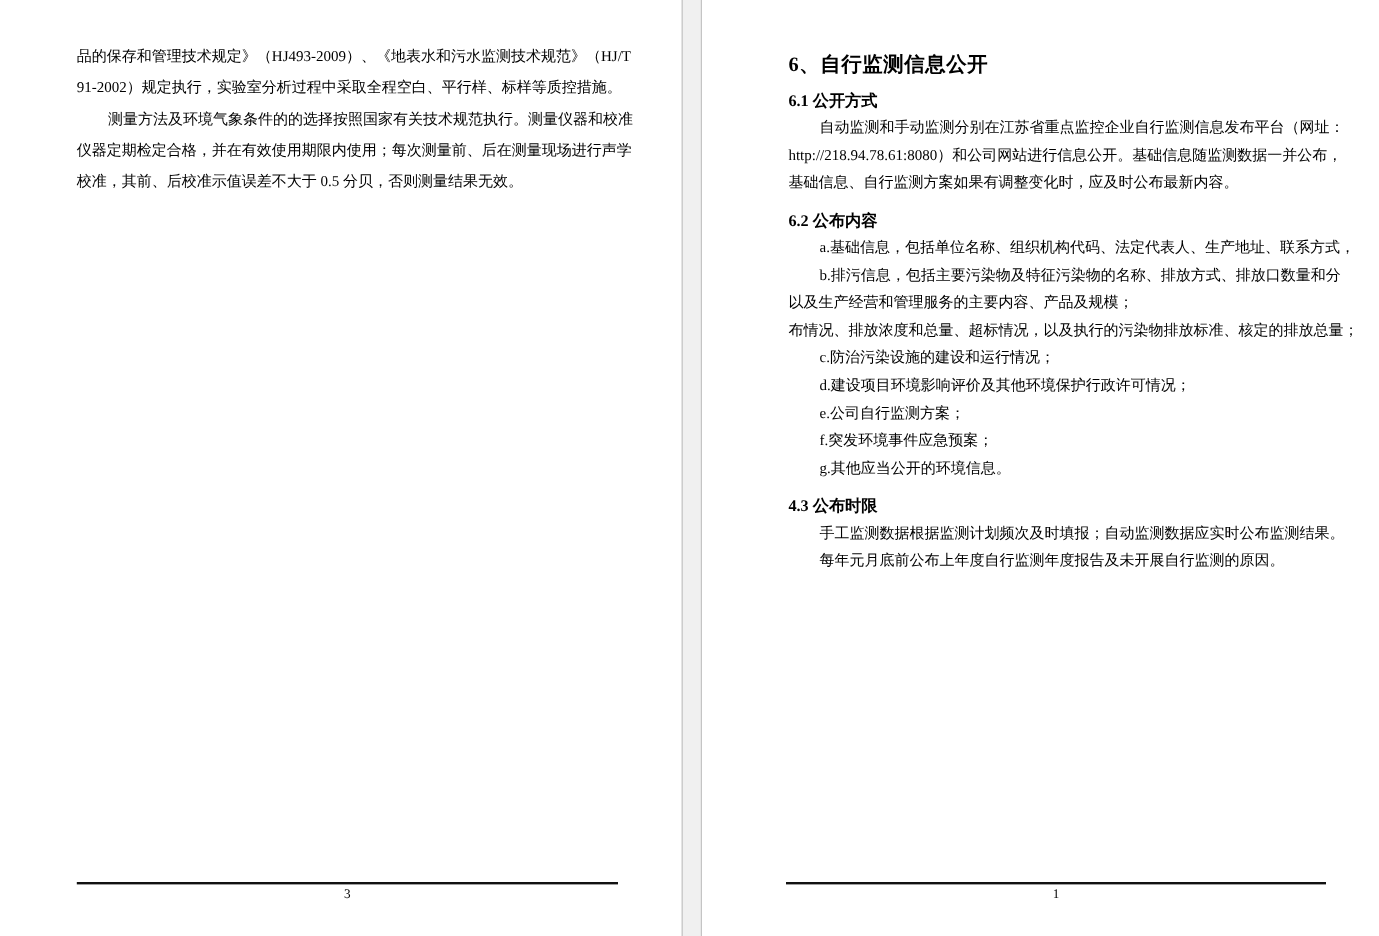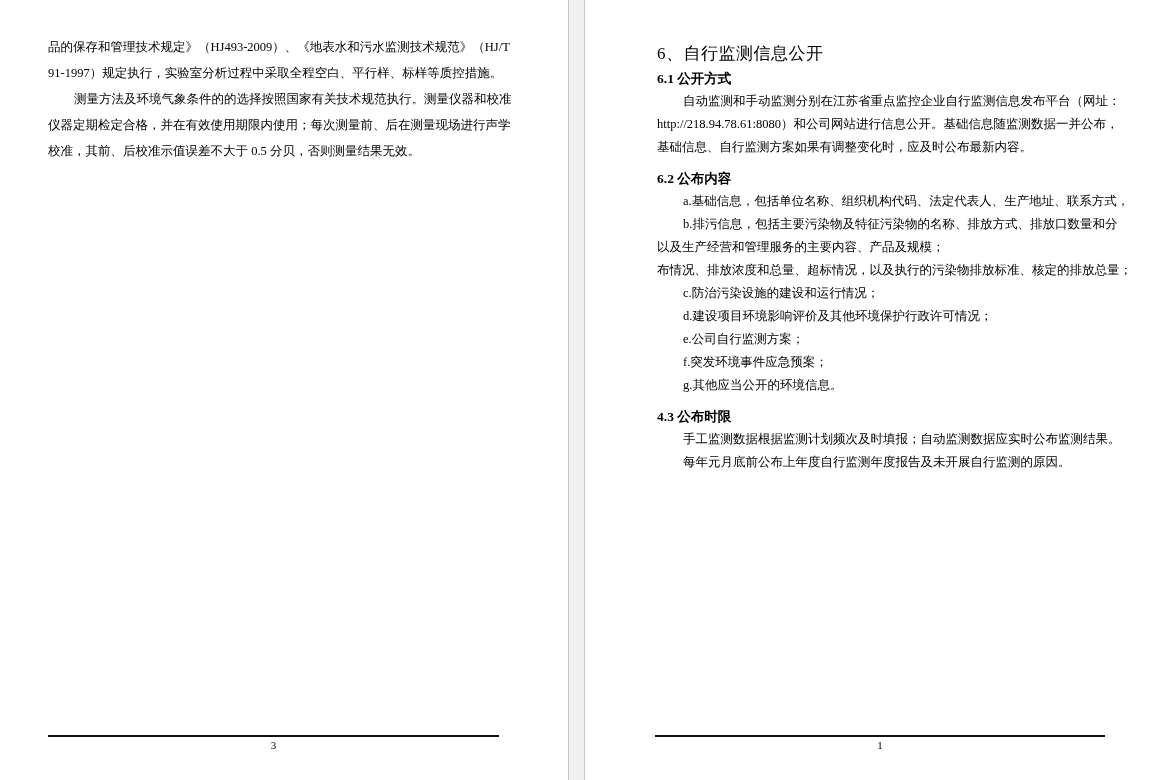--- a/index.html
+++ b/index.html
@@ -12,42 +12,43 @@
     overflow: hidden;
     font-family: "Liberation Serif", "DejaVu Serif", serif;
     color: #000000;
   }
   .page {
     position: absolute;
     top: 0;
     height: 780px;
     background: #ffffff;
   }
-  .page-left  { left: 0;     width: 516px; }
+  .page-left  { left: 16px;     width: 516px; }
   .page-right { left: 585px; width: 564px; }
   .gutter {
     position: absolute;
     top: 0;
     left: 568px;
     width: 17px;
     height: 780px;
     background: #f0f0f0;
     border-left: 1px solid #c4c4c4;
     border-right: 1px solid #c4c4c4;
   }
   .body-text { position: absolute; font-size: 12.5px; }
   .left-body  { left: 48px; top: 34px;  width: 455px; line-height: 26px; }
   .right-body { left: 72px; top: 40px;  width: 452px; line-height: 23px; }
   .line { white-space: nowrap; }
   .indent { text-indent: 26px; }
   .doc-heading {
     font-size: 17px;
-    font-weight: normal;
+    font-weight: bold;
     line-height: 27px;
     letter-spacing: 0.5px;
+    margin-bottom: 5px;
     white-space: nowrap;
   }
   .sec-title {
     font-size: 13.5px;
     font-weight: bold;
     line-height: 23px;
     white-space: nowrap;
   }
   .sec-title.gap { margin-top: 8px; }
   .footer-rule {
@@ -69,21 +70,21 @@
   .right-num { left: 70px; width: 450px; }
 </style>
 </head>
 <body>
 
 <div class="viewer">
 
   <div class="page page-left">
     <div class="body-text left-body">
       <div class="line">品的保存和管理技术规定》（HJ493-2009）、《地表水和污水监测技术规范》（HJ/T</div>
-      <div class="line">91-1997）规定执行，实验室分析过程中采取全程空白、平行样、标样等质控措施。</div>
+      <div class="line">91-2002）规定执行，实验室分析过程中采取全程空白、平行样、标样等质控措施。</div>
       <div class="line indent">测量方法及环境气象条件的的选择按照国家有关技术规范执行。测量仪器和校准</div>
       <div class="line">仪器定期检定合格，并在有效使用期限内使用；每次测量前、后在测量现场进行声学</div>
       <div class="line">校准，其前、后校准示值误差不大于 0.5 分贝，否则测量结果无效。</div>
     </div>
     <div class="footer-rule left-rule"></div>
     <div class="page-num left-num">3</div>
   </div>
 
   <div class="gutter"></div>
 

